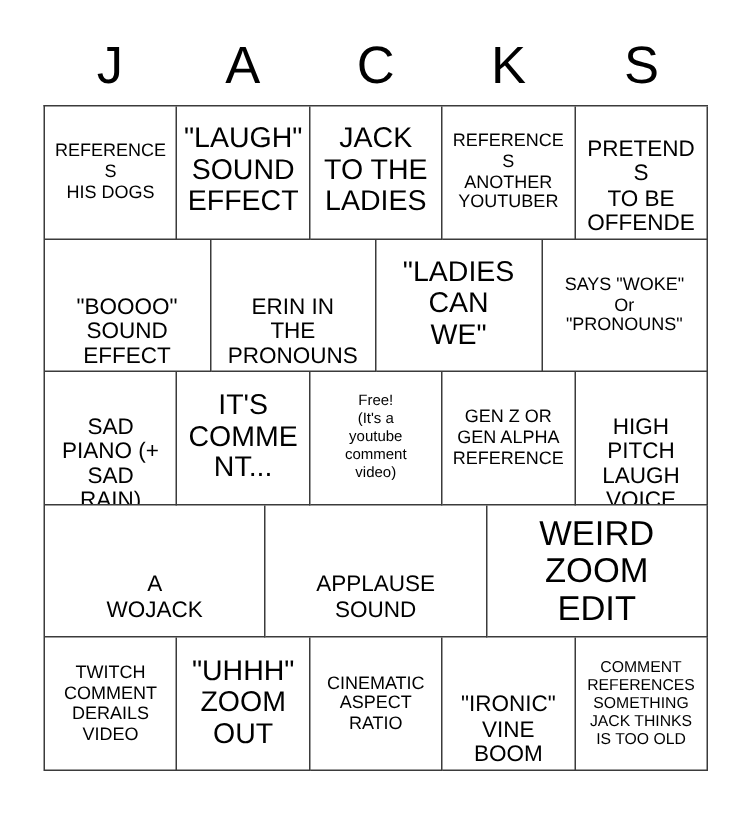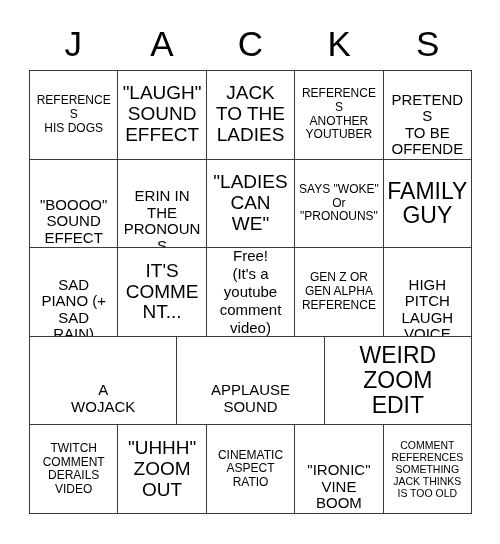--- a/index.html
+++ b/index.html
@@ -66,21 +66,21 @@
     line-height: 1.06;
     white-space: pre-line;
     word-break: break-word;
   }
   
   .fs-xs .cell-text { font-size: 10.5px; line-height: 1.16; }
   .fs-sm .cell-text { font-size: 12px; line-height: 1.14; }
   .fs-md .cell-text { font-size: 15px; line-height: 1.1; margin-top: 36px; }
   .fs-lg .cell-text { font-size: 19px; line-height: 1.1; }
   .fs-xl .cell-text { font-size: 23px; line-height: 1.08; }
-  .free-cell .cell-text { font-size: 15px; line-height: 1.2; }
+  .free-cell .cell-text { font-size: 10px; line-height: 1.2; }
 </style>
 </head>
 <body>
 
 <div id="bingo-card">
 
   <div id="header-row">
     <div class="header-letter">J</div>
     <div class="header-letter">A</div>
     <div class="header-letter">C</div>
@@ -131,24 +131,20 @@
       <div class="cell fs-lg">
           <span class="cell-text">"LADIES
 CAN
 WE"</span>
         </div>
       <div class="cell fs-sm">
           <span class="cell-text">SAYS "WOKE"
 Or
 "PRONOUNS"</span>
         </div>
-      <div class="cell fs-xl">
-          <span class="cell-text">FAMILY
-GUY</span>
-        </div>
     </div>
 
     <div class="grid-row">
       <div class="cell fs-md">
           <span class="cell-text">SAD
 PIANO (+
 SAD
 RAIN)</span>
         </div>
       <div class="cell fs-lg">

